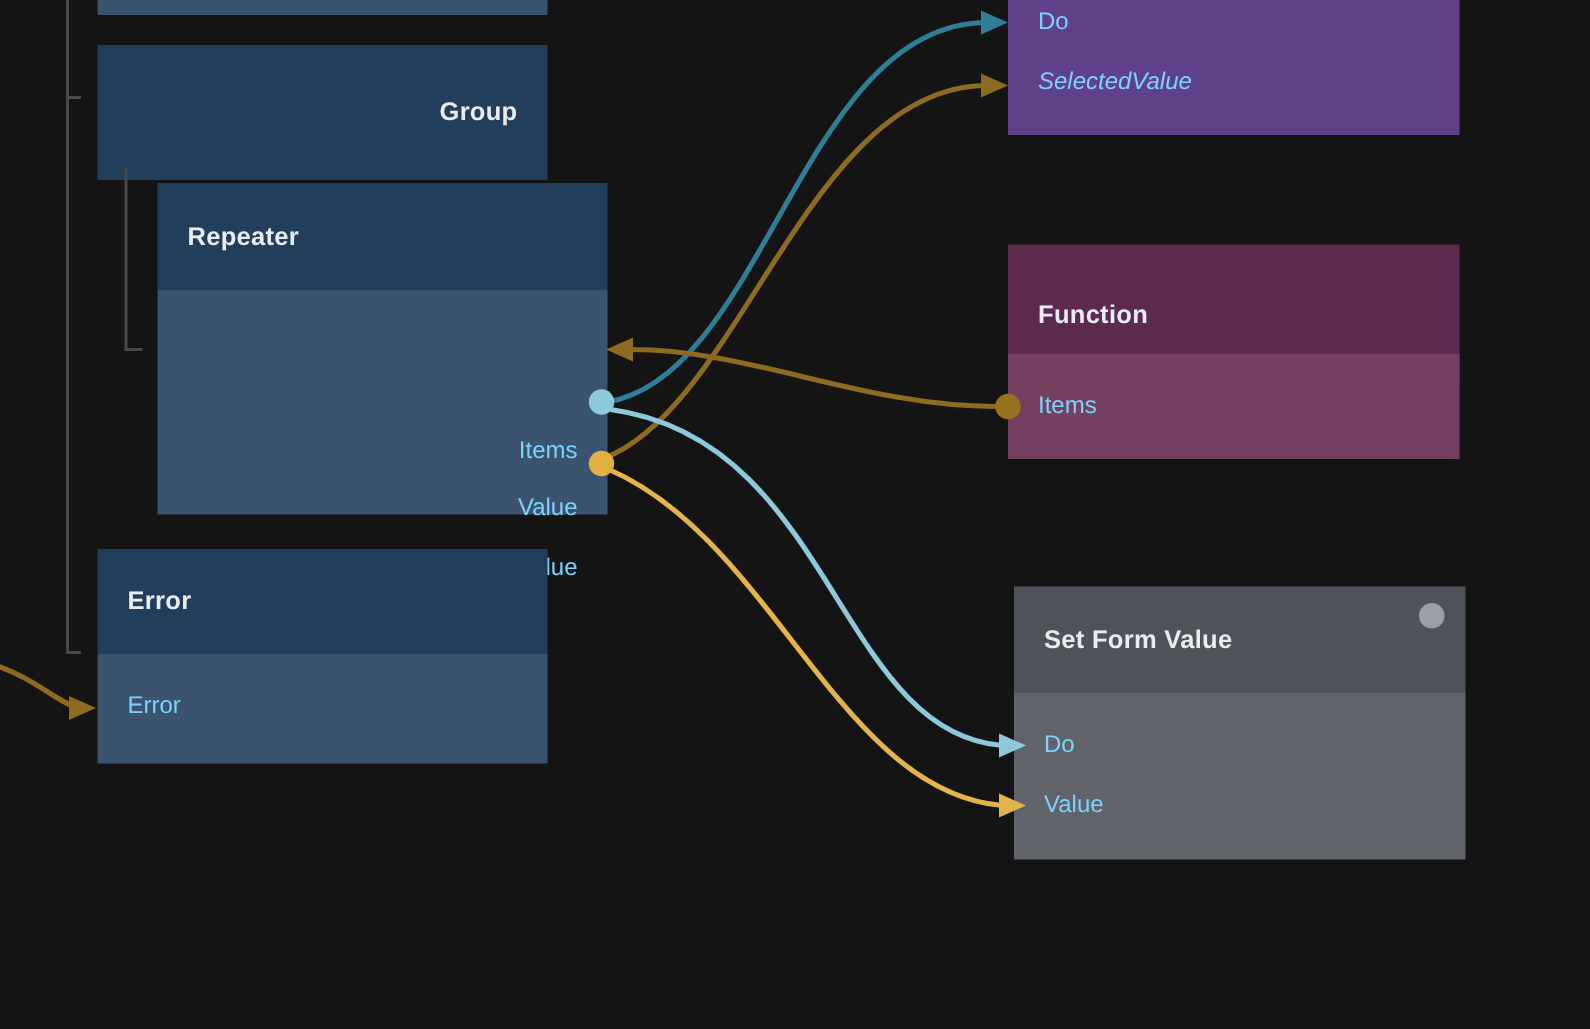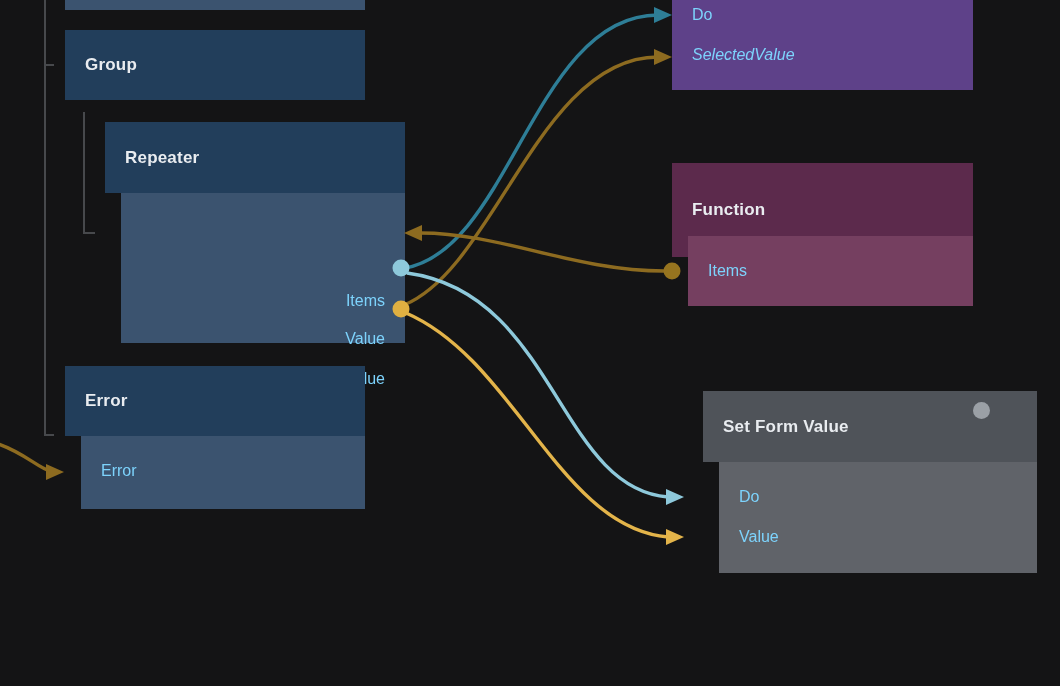--- a/index.html
+++ b/index.html
@@ -7,21 +7,21 @@
     position:relative; width:1060px; height:686px; overflow:hidden;
     background:#141415;
     font-family:"Liberation Sans", sans-serif;
   }
   .node { position:absolute; }
   .node-header {
     position:absolute; left:0; top:0; right:0;
     display:flex; align-items:center; padding:0 20px; box-sizing:border-box;
     font-size:17px; font-weight:600; color:#e9ecf0; letter-spacing:0.2px;
   }
-  .node-body { position:absolute; left:16px; right:0; }
+  .node-body { position:absolute; left:0; right:0; }
   .port {
     position:absolute; transform:translateY(-50%);
     font-size:16px; font-weight:400; color:#7dd3fc; white-space:nowrap;
   }
   .port.left  { left:20px; }
   .port.right { right:20px; text-align:right; }
 
   
   .blue-header   { background:#223e5b; }
   .blue-body     { background:#3b536f; }
@@ -42,21 +42,21 @@
   }
 </style>
 </head>
 <body>
 
 <div class="canvas">
 
   <div class="node blue-body" style="left:65px; top:0; width:300px; height:10px;"></div>
 
   <div class="node" style="left:65px; top:30px; width:300px; height:70px;">
-    <div class="node-header blue-header" style="height:70px;">
+    <div class="node-header blue-header" style="height:90px;justify-content:flex-end;">
       <span>Group</span>
     </div>
   </div>
 
   <div class="node" style="left:105px; top:122px; width:300px; height:221px;">
     <div class="node-header blue-header" style="height:71px;">
       <span>Repeater</span>
     </div>
     <div class="node-body blue-body" style="top:71px; height:150px;">
       <div class="port right" style="top:108px;">Items</div>
@@ -81,21 +81,21 @@
 
   <div class="node" style="left:672px; top:163px; width:301px; height:143px;">
     <div class="node-header plum-header" style="height:94px;">
       <span>Function</span>
     </div>
     <div class="node-body plum-body" style="top:73px; height:70px;">
       <div class="port left" style="top:35px;">Items</div>
     </div>
   </div>
 
-  <div class="node" style="left:676px; top:391px; width:334px; height:182px;margin-left:27px;">
+  <div class="node" style="left:676px; top:391px; width:301px; height:182px;">
     <div class="node-header gray-header" style="height:71px;">
       <span>Set Form Value</span>
       <span class="status-dot"></span>
     </div>
     <div class="node-body gray-body" style="top:71px; height:111px;">
       <div class="port left" style="top:35px;">Do</div>
       <div class="port left" style="top:75px;">Value</div>
     </div>
   </div>
 

